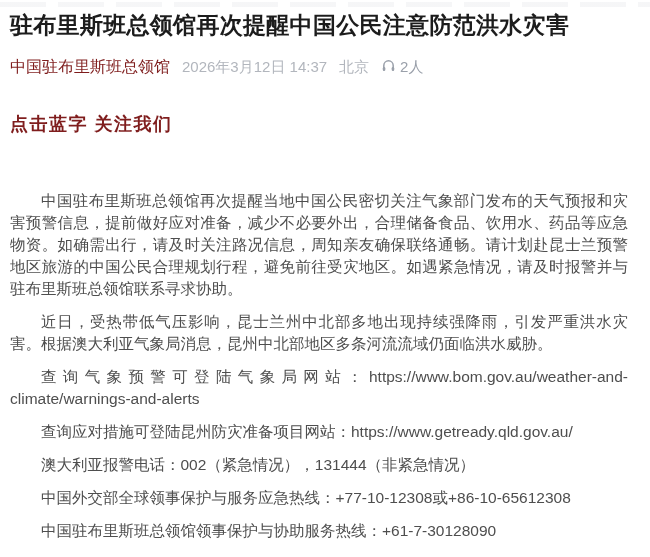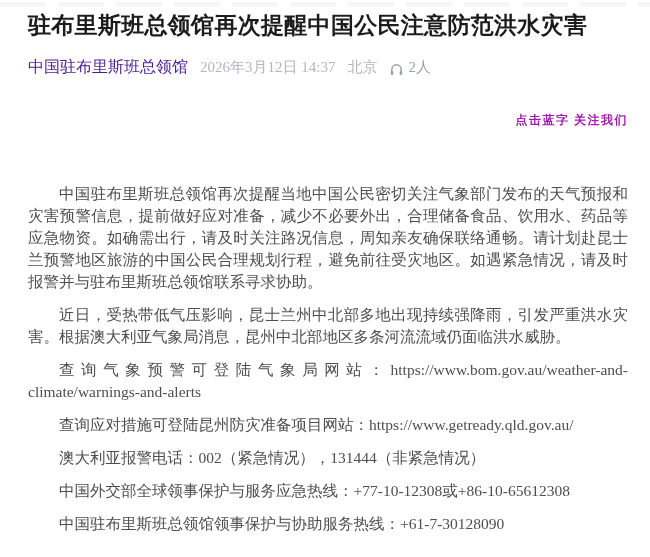--- a/index.html
+++ b/index.html
@@ -21,61 +21,60 @@
     top: 2px; left: 0;
     width: 100%; height: 5px;
     background: repeating-linear-gradient(
       90deg,
       rgba(210,212,218,0.35) 0 46px,
       rgba(255,255,255,0) 46px 58px
     );
     opacity: .6;
   }
   .content {
-    padding: 8px 22px 0 28px;
-    font-family: Liberation Serif, serif;
+    padding: 8px 22px 0 10px;
   }
   .article-title {
     margin: 2px 0 0 0;
     font-size: 23px;
     line-height: 31px;
     font-weight: bold;
     color: #1c1c1c;
     letter-spacing: 0.3px;
   }
   .byline {
     margin-top: 16px;
     display: flex;
     align-items: center;
     gap: 12px;
     white-space: nowrap;
   }
   .account-name {
     font-size: 16px;
-    color: #4c1d95;
+    color: #7f1d1d;
     cursor: pointer;
   }
   .meta-date, .meta-location {
     font-size: 15px;
     color: #b2b6bd;
   }
   .listen-group {
     display: inline-flex;
-    align-items: flex-end;
+    align-items: flex-start;
     gap: 4px;
     color: #9aa0aa;
     font-size: 15px;
   }
   .listen-group svg { display: block; }
   .banner {
     margin-top: 34px;
-    text-align: right;
-    font-size: 12px;
+    text-align: left;
+    font-size: 18px;
     font-weight: bold;
-    color: #a21caf;
+    color: #7f1d1d;
     letter-spacing: 1.5px;
     cursor: pointer;
   }
   .article-body {
     margin-top: 54px;
     font-size: 15.5px;
     line-height: 22px;
     color: #4e4e4e;
     text-align: justify;
   }

